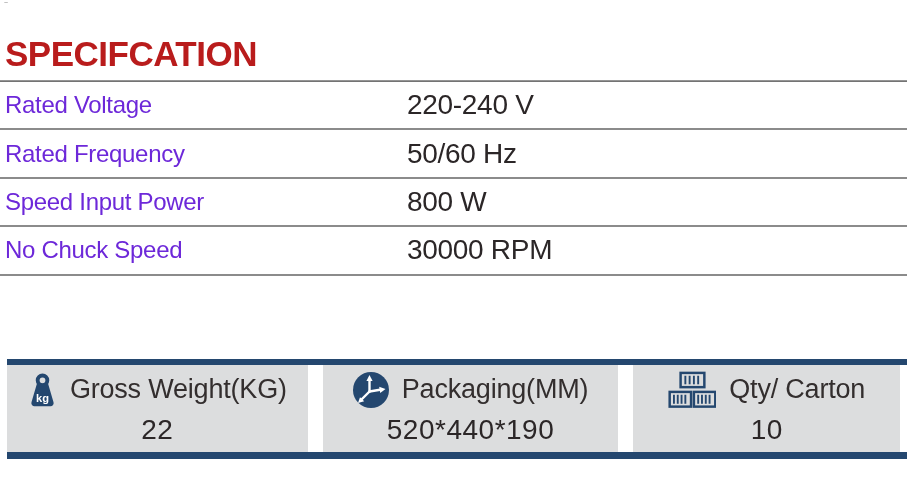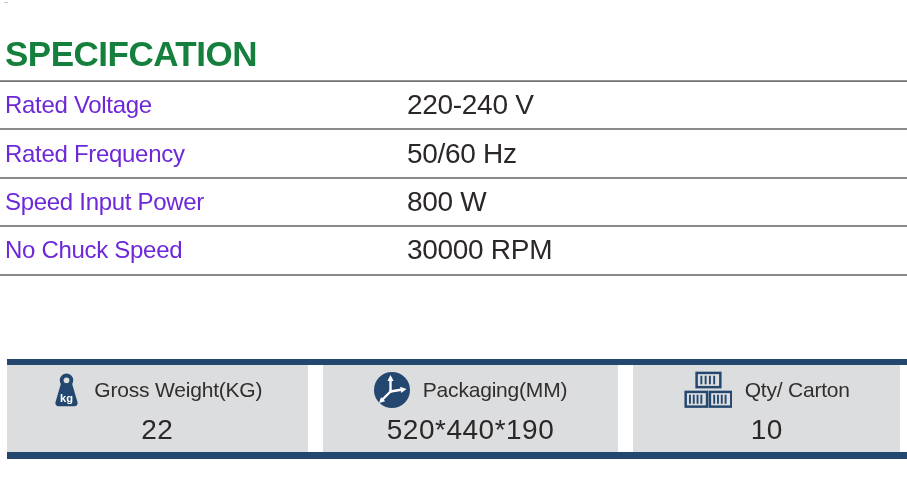--- a/index.html
+++ b/index.html
@@ -15,21 +15,21 @@
   
   .artifact{
     position:absolute;left:4px;top:0px;
     font-size:7px;color:#8a8a8a;line-height:6px;letter-spacing:-1px;
   }
 
   
   .title{
     position:absolute;left:5px;top:36px;margin:0;
     font-size:35px;font-weight:bold;letter-spacing:-0.5px;
-    color:#15803d;line-height:1;
+    color:#b91c1c;line-height:1;
   }
   .title-rule{
     position:absolute;left:0;top:80px;width:907px;height:2px;
     background:linear-gradient(#a5a5a5,#636363);
   }
 
   
   .spec-table{position:absolute;left:0;top:82px;width:907px;}
   .spec-row{
     position:relative;height:46.4px;border-bottom:2px solid #8b8b8b;
@@ -54,21 +54,21 @@
   .cell{
     background:#dcddde;height:87px;
     display:flex;flex-direction:column;
   }
   .cell.c1{width:309px;}
   .cell.c2{width:304px;}
   .cell.c3{width:274px;}
   .cell-head{
     height:49px;display:flex;align-items:center;justify-content:center;gap:13px;
   }
-  .cell-label{font-size:21px;color:#332e2e;letter-spacing:-0.2px;}
+  .cell-label{font-size:27px;color:#332e2e;letter-spacing:-0.2px;}
   .cell-value{
     flex:1;display:flex;align-items:center;justify-content:center;
     font-size:28px;color:#2b2627;padding-bottom:6px;letter-spacing:0.5px;
   }
   .icon{display:inline-flex;line-height:0;}
 </style>
 </head>
 <body>
 
 <div class="page">

